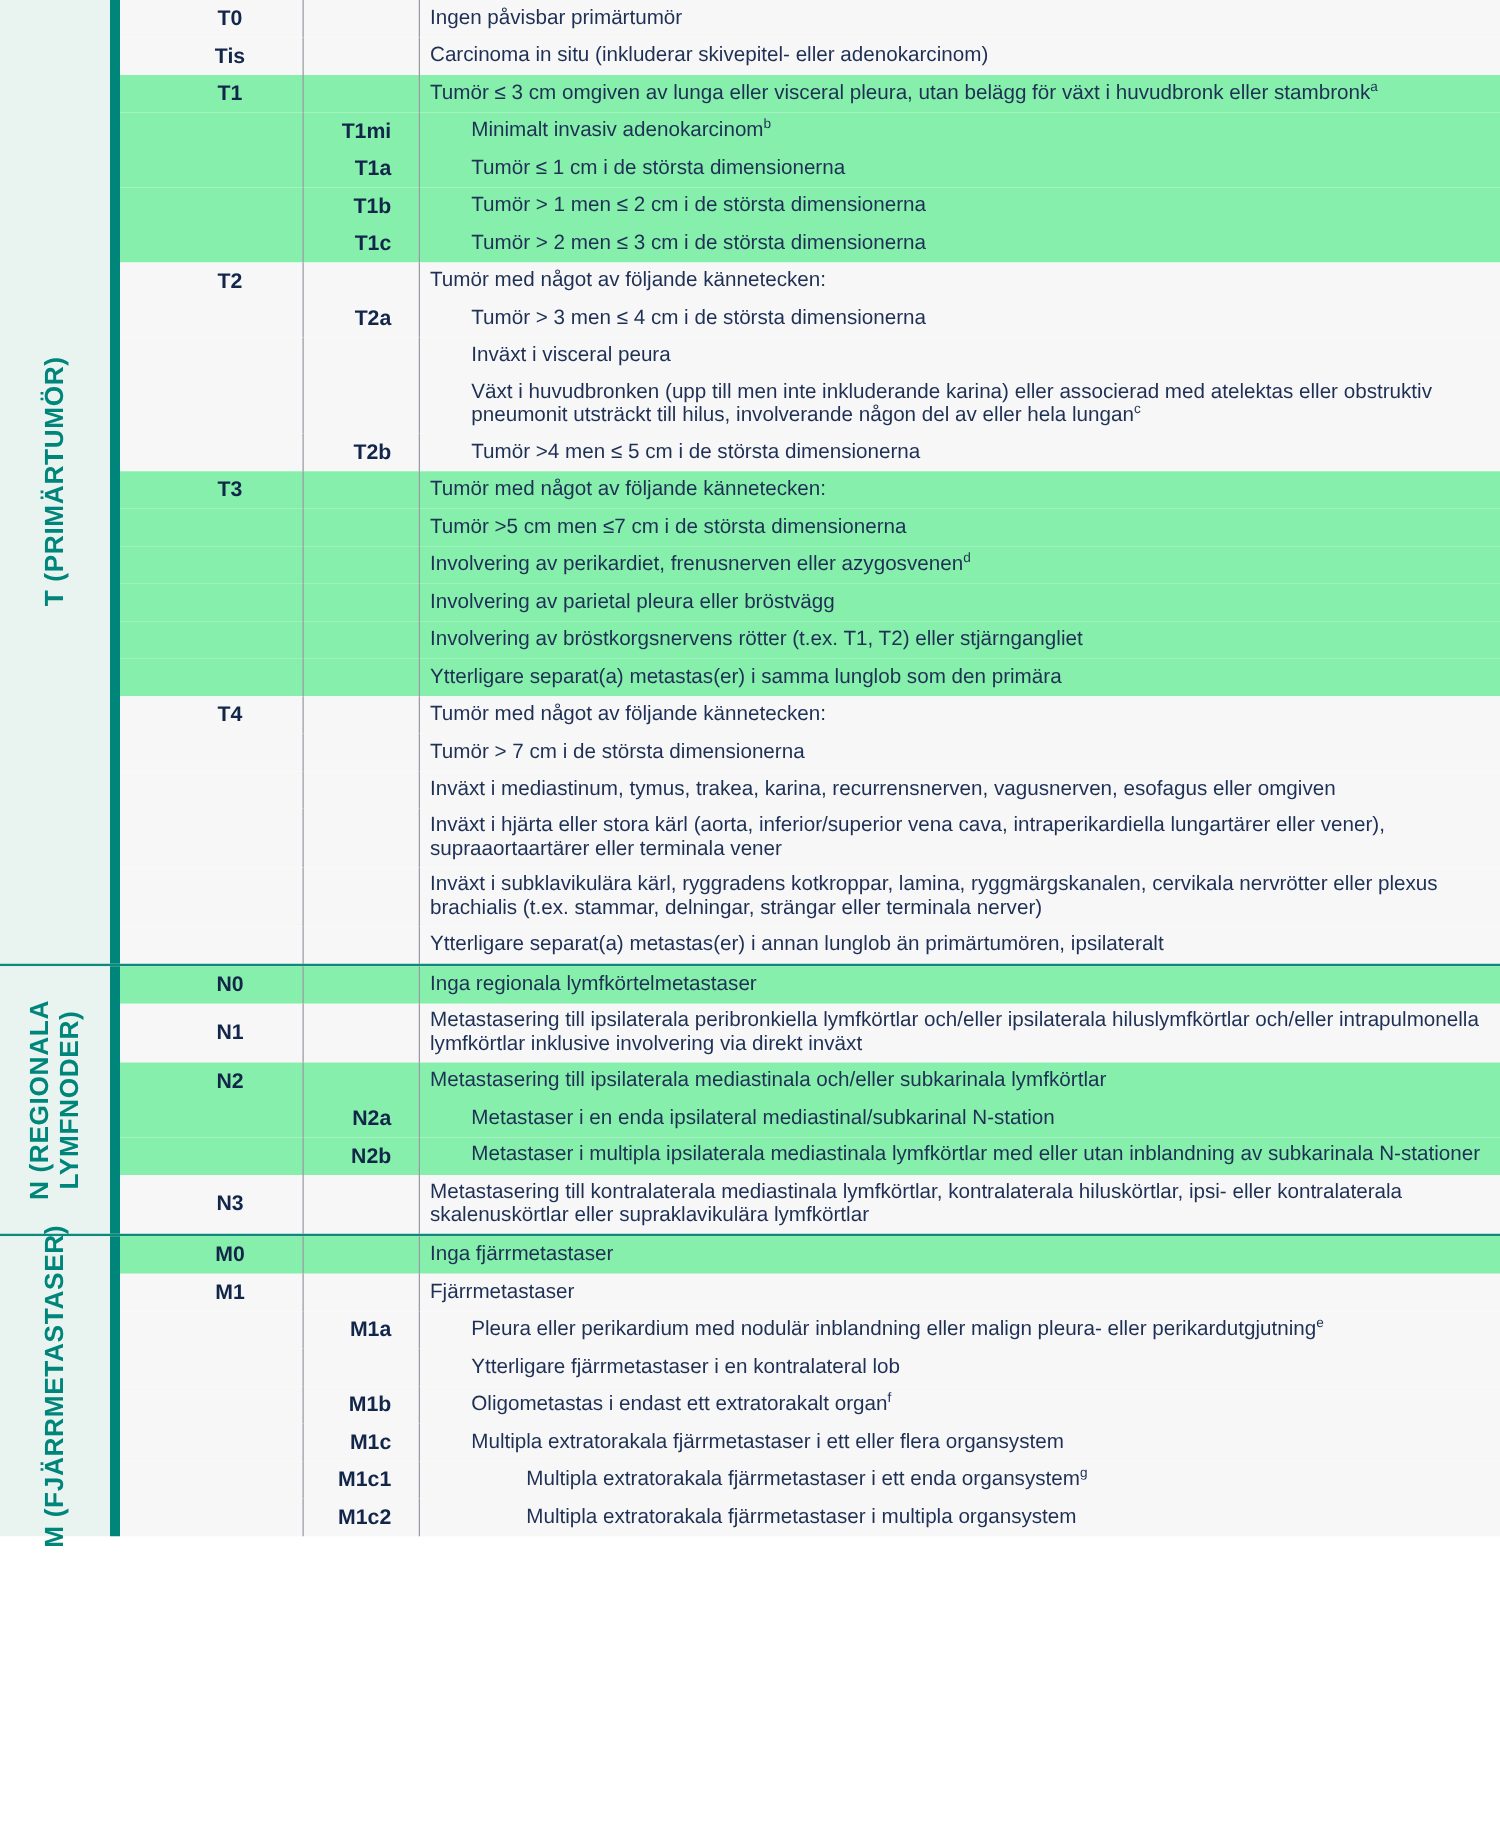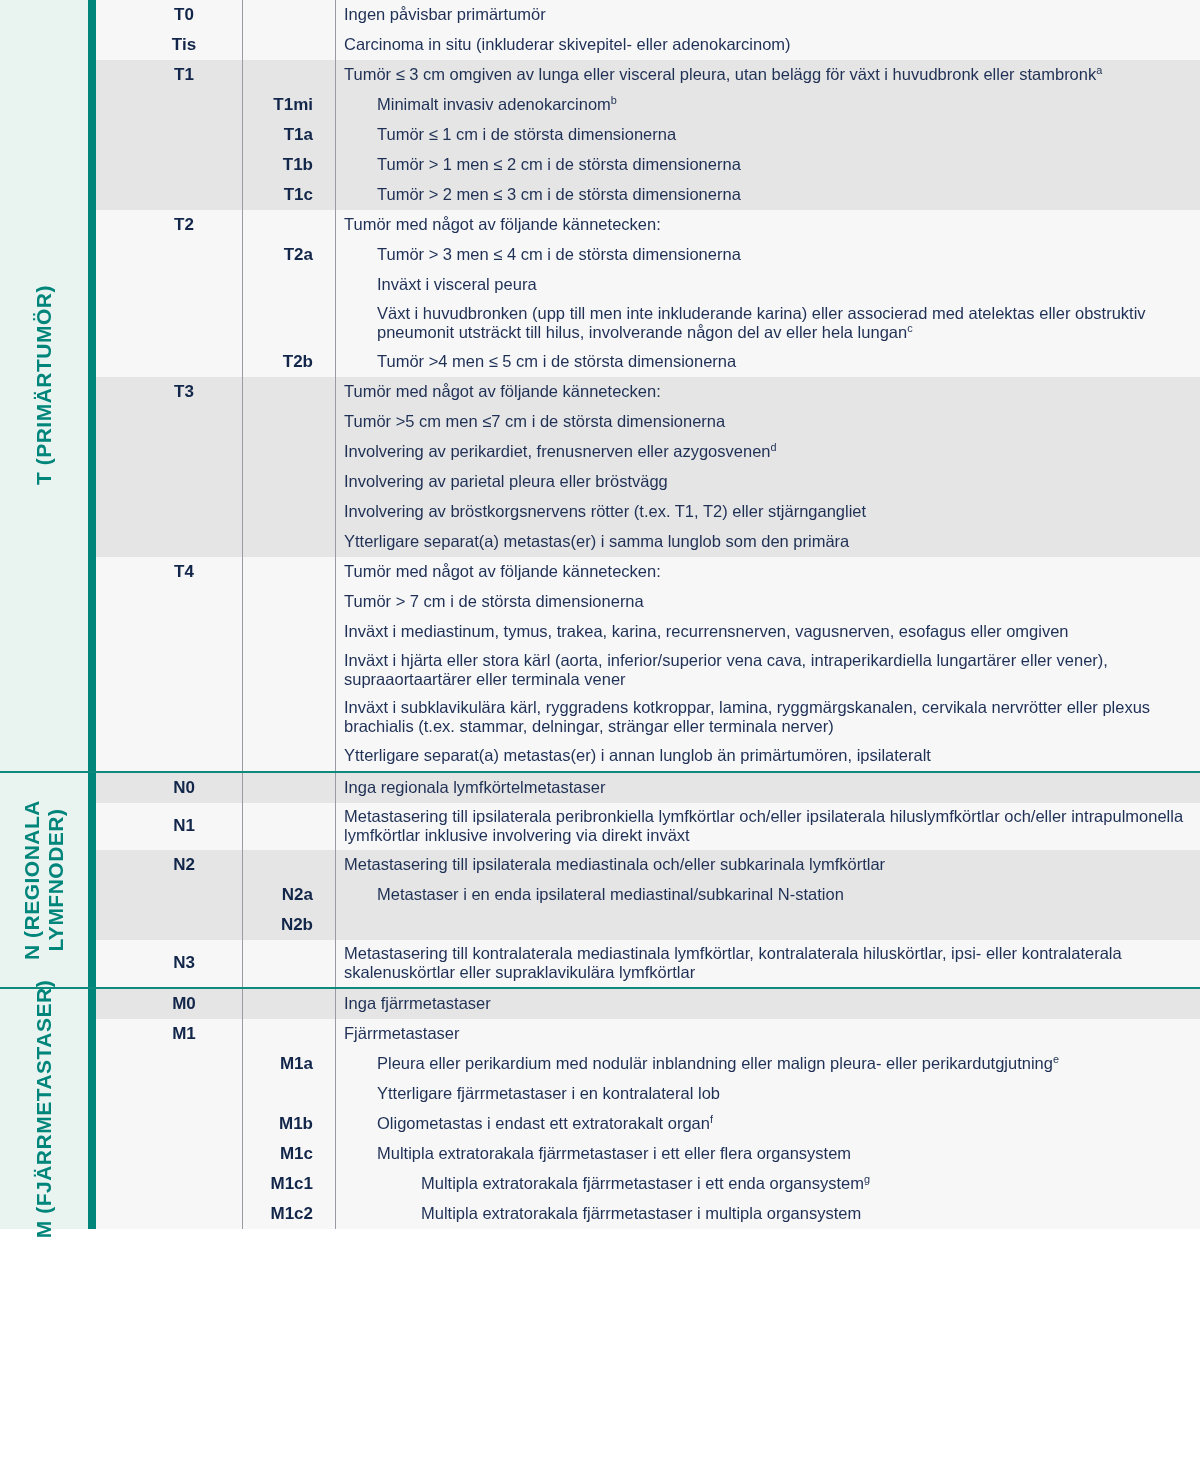--- a/index.html
+++ b/index.html
@@ -68,21 +68,21 @@
     flex: 1 1 auto;
     min-width: 0;
     display: flex;
     flex-direction: column;
   }
 
   
   .row {
     display: flex;
     align-items: stretch;
-    background: #e5e5e5;
+    background: #86efac;
     min-height: 30px;
     position: relative;
   }
   .row.shaded { background: #f7f7f8; }
 
   .cell-code {
     width: 84px;
     flex: 0 0 84px;
     text-align: center;
     font-weight: bold;
@@ -342,20 +342,23 @@
         <div class="row">
           <div class="cell-code"></div>
           <div class="cell-subcode">N2a</div>
           <div class="cell-desc indent-1">
             <span class="txt">Metastaser i en enda ipsilateral mediastinal/subkarinal N-station</span>
           </div>
         </div>
         <div class="row tall">
           <div class="cell-code"></div>
           <div class="cell-subcode">N2b</div>
+          <div class="cell-desc indent-1">
+            <span class="txt">Metastaser i multipla ipsilaterala mediastinala lymfkörtlar med eller utan inblandning av subkarinala N-stationer</span>
+          </div>
         </div>
         <div class="row shaded tall">
           <div class="cell-code">N3</div>
           <div class="cell-subcode"></div>
           <div class="cell-desc">
             <span class="txt">Metastasering till kontralaterala mediastinala lymfkörtlar, kontralaterala hiluskörtlar, ipsi- eller kontralaterala skalenuskörtlar eller supraklavikulära lymfkörtlar</span>
           </div>
         </div>
       </div>
     </div>

